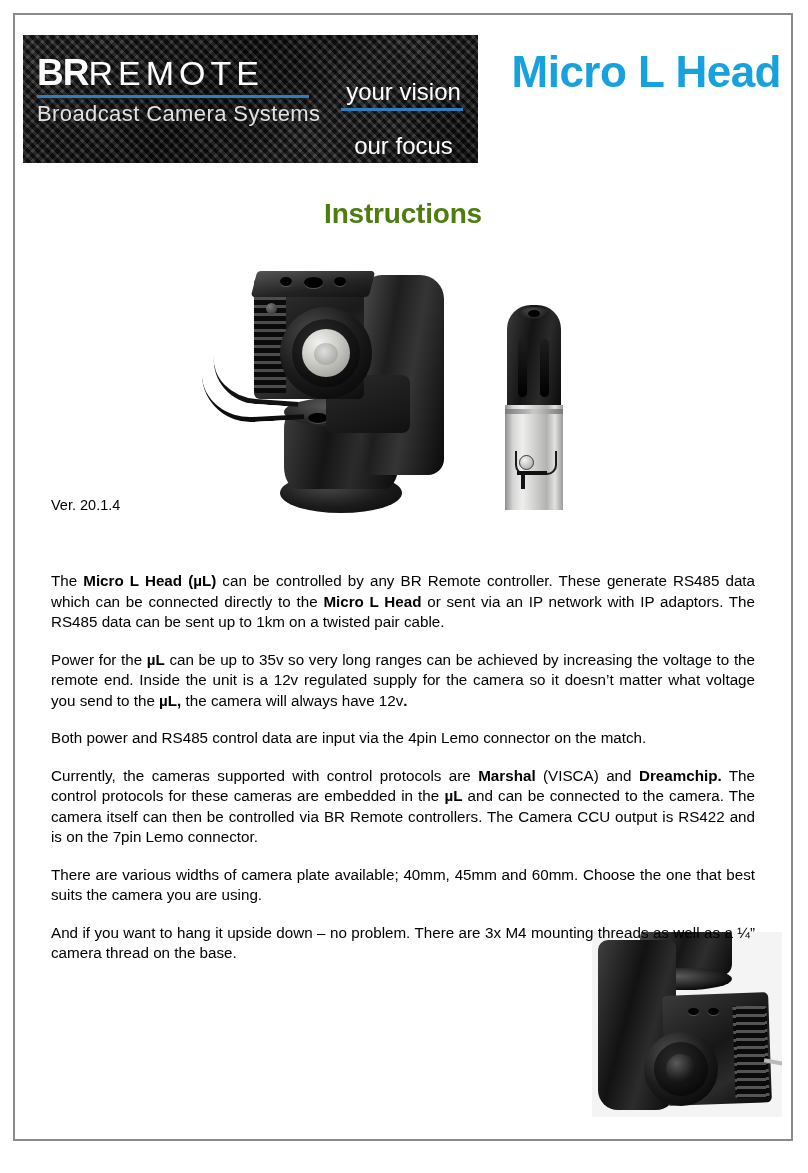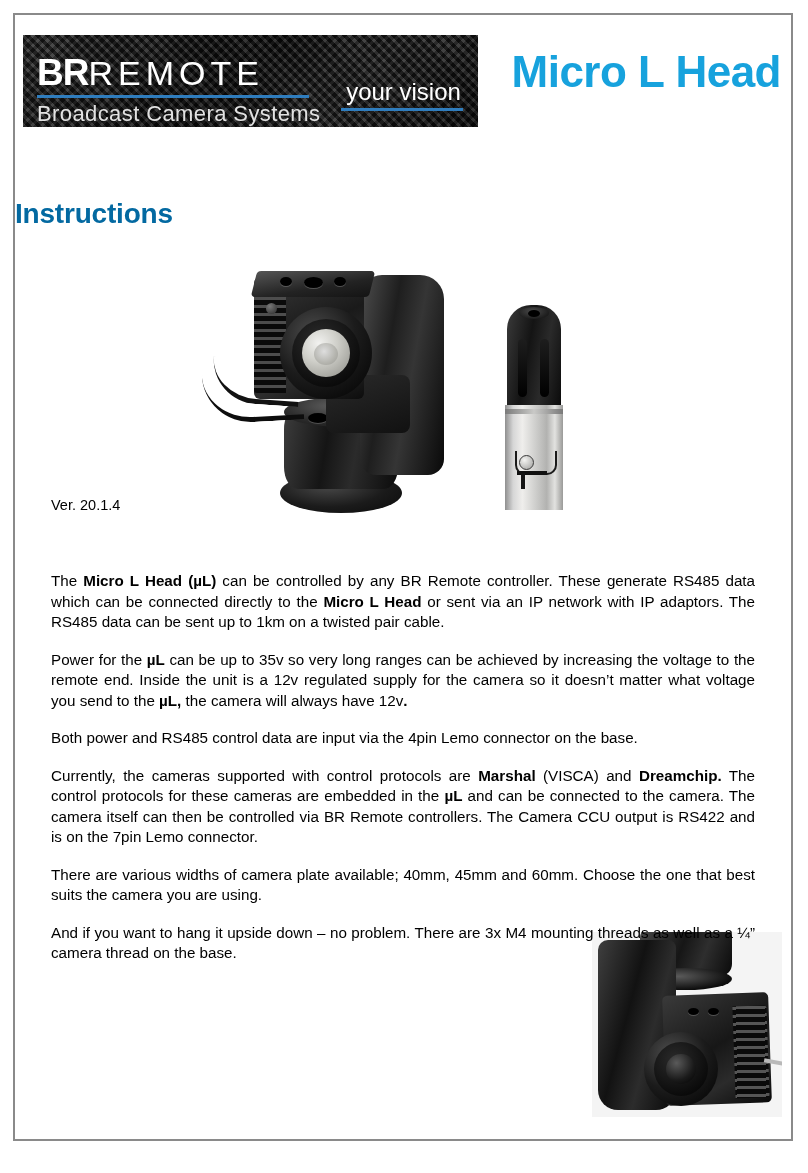--- a/index.html
+++ b/index.html
@@ -35,21 +35,21 @@
     top: 0;
     width: 776px;
     height: 142px;
   }
 
   .logo-block {
     position: absolute;
     left: 8px;
     top: 20px;
     width: 455px;
-    height: 92px;
+    height: 128px;
     background-color: #151515;
     background-image:
       repeating-linear-gradient(45deg,
         rgba(255,255,255,0.085) 0px,
         rgba(255,255,255,0.085) 3px,
         rgba(0,0,0,0.4) 3px,
         rgba(0,0,0,0.4) 7px),
       repeating-linear-gradient(-45deg,
         rgba(255,255,255,0.07) 0px,
         rgba(255,255,255,0.07) 3px,
@@ -131,24 +131,24 @@
     color: #17a2dd;
     letter-spacing: -0.5px;
   }
 
   
   .instructions {
     position: absolute;
     left: 0;
     top: 183px;
     width: 776px;
-    text-align: left;
+    text-align: center;
     font-size: 28px;
     font-weight: bold;
-    color: #0369a1;
+    color: #4d7c0f;
     letter-spacing: -0.2px;
   }
 
   
   .hero-zone {
     position: absolute;
     left: 0;
     top: 235px;
     width: 776px;
     height: 280px;
@@ -505,21 +505,21 @@
     <div class="in-hole2"></div>
     <div class="in-wire"></div>
   </div>
 
   <div class="body-text">
 
     <p><span>The </span><b>Micro L Head (µL)</b><span> can be controlled by any BR Remote controller.  These generate RS485 data which can be connected directly to the </span><b>Micro L Head</b><span> or sent via an IP network with IP adaptors.  The RS485 data can be sent up to 1km on a twisted pair cable.</span></p>
 
     <p><span>Power for the </span><b>µL</b><span> can be up to 35v so very long ranges can be achieved by increasing the voltage to the remote end.  Inside the unit is a 12v regulated supply for the camera so it doesn’t matter what voltage you send to the </span><b>µL,</b><span> the camera will always have 12v</span><b>.</b></p>
 
-    <p>Both power and RS485 control data are input via the 4pin Lemo connector on the base.</p>
+    <p>Both power and RS485 control data are input via the 4pin Lemo connector on the match.</p>
 
     <p><span>Currently, the cameras supported with control protocols are </span><b>Marshal</b><span> (VISCA) and </span><b>Dreamchip.</b><span> The control protocols for these cameras are embedded in the </span><b>µL</b><span> and can be connected to the camera.   The camera itself can then be controlled via BR Remote controllers.  The Camera CCU output is RS422 and is on the 7pin Lemo connector.</span></p>
 
     <p>There are various widths of camera plate available; 40mm, 45mm and 60mm.  Choose the one that best suits the camera you are using.</p>
 
 
 
     <p>And if you want to hang it upside down – no problem.  There are 3x M4 mounting threads as well as a ¼” camera thread on the base.</p>
   </div>
 

